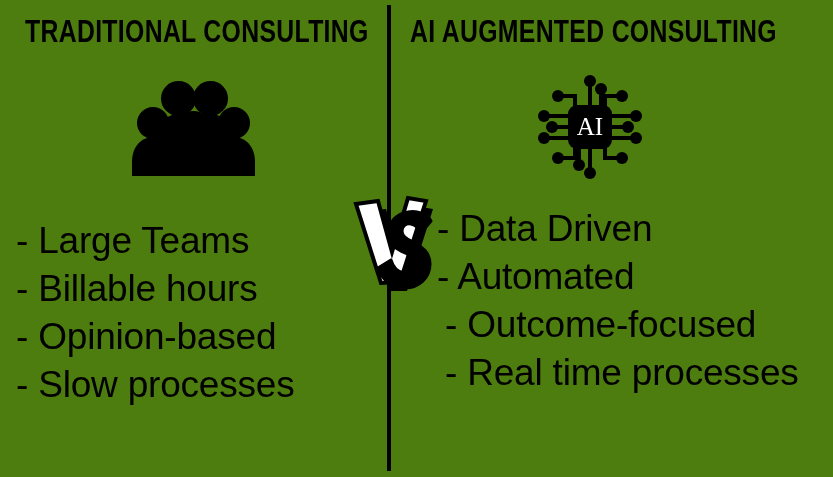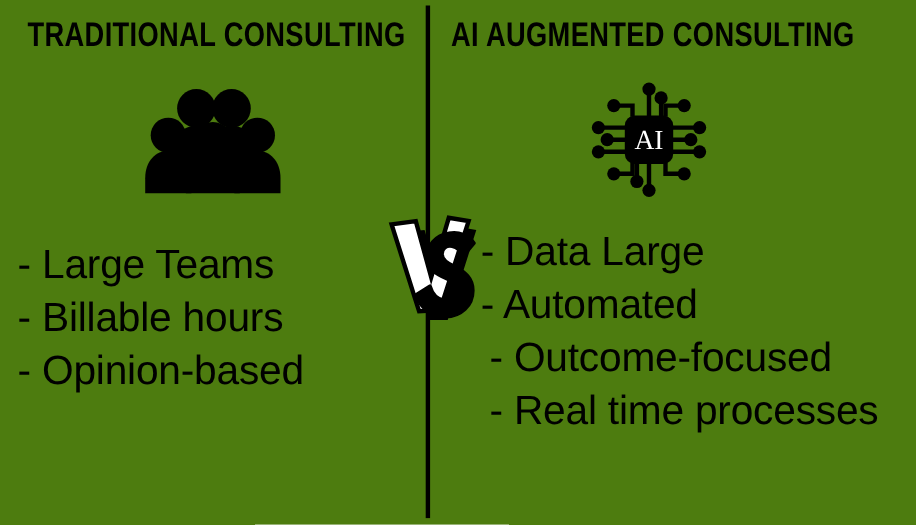--- a/index.html
+++ b/index.html
@@ -163,24 +163,25 @@
         <rect x="31" y="31" width="44" height="44" rx="9" ry="9"></rect>
       </g>
       <text x="53" y="61" text-anchor="middle" font-family="'Liberation Serif', serif" font-size="25" fill="#ffffff">AI</text>
     </svg>
   </div>
 
   <div class="list list-left">
     <div class="list-item">- Large Teams</div>
     <div class="list-item">- Billable hours</div>
     <div class="list-item">- Opinion-based</div>
+    <div class="list-item">- Slow processes</div>
   </div>
 
   <div class="list list-right">
-    <div class="list-item">- Data Large</div>
+    <div class="list-item">- Data Driven</div>
     <div class="list-item">- Automated</div>
     <div class="list-item indent">- Outcome-focused</div>
     <div class="list-item indent">- Real time processes</div>
   </div>
 
   <div class="vs-badge">
     <svg viewBox="0 0 92 100" width="92" height="100" xmlns="http://www.w3.org/2000/svg" aria-hidden="true">
 
       <path d="M13 14 L33 12 L47 62 L62 9 L80 12 L54 94 L36 94 Z" fill="#000000" transform="translate(5,5)"></path>
 

